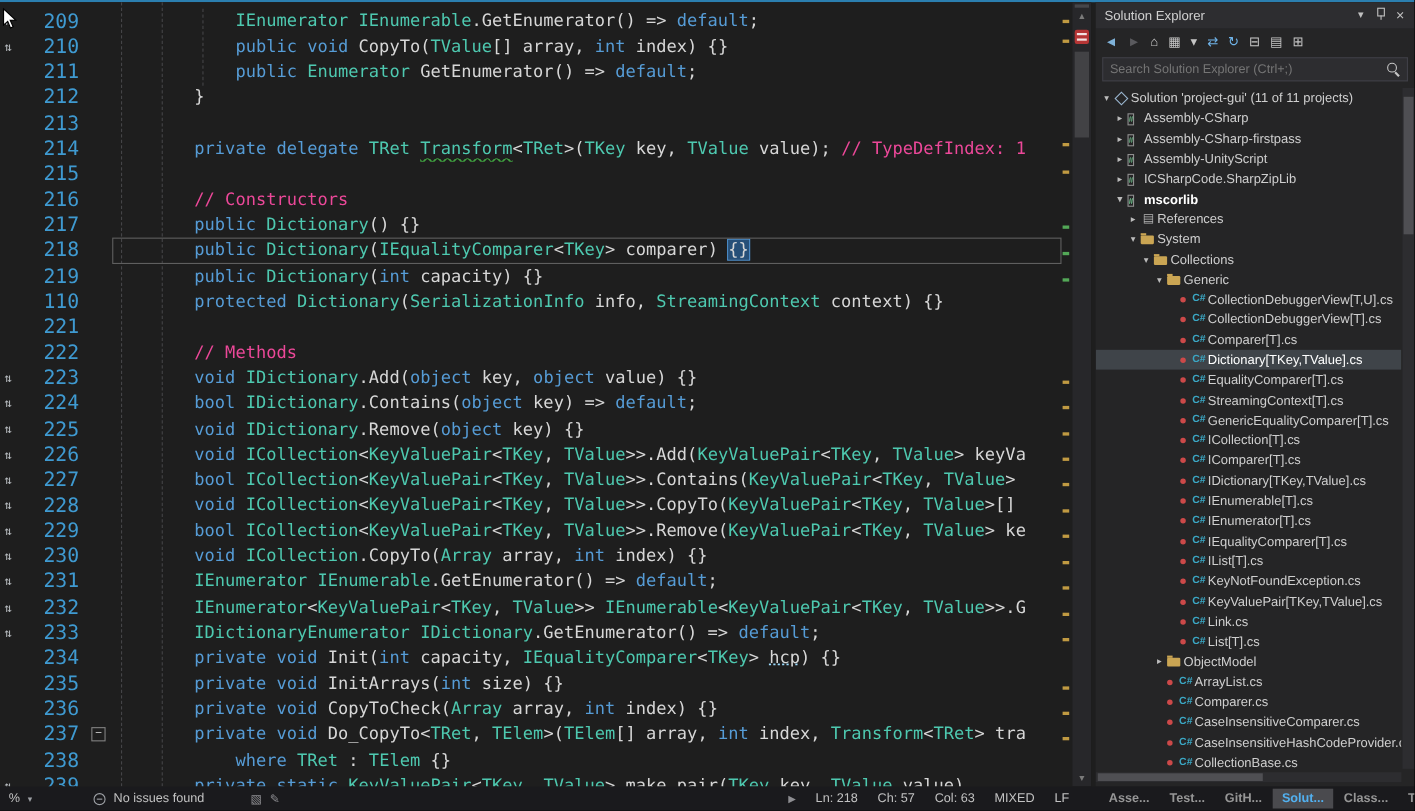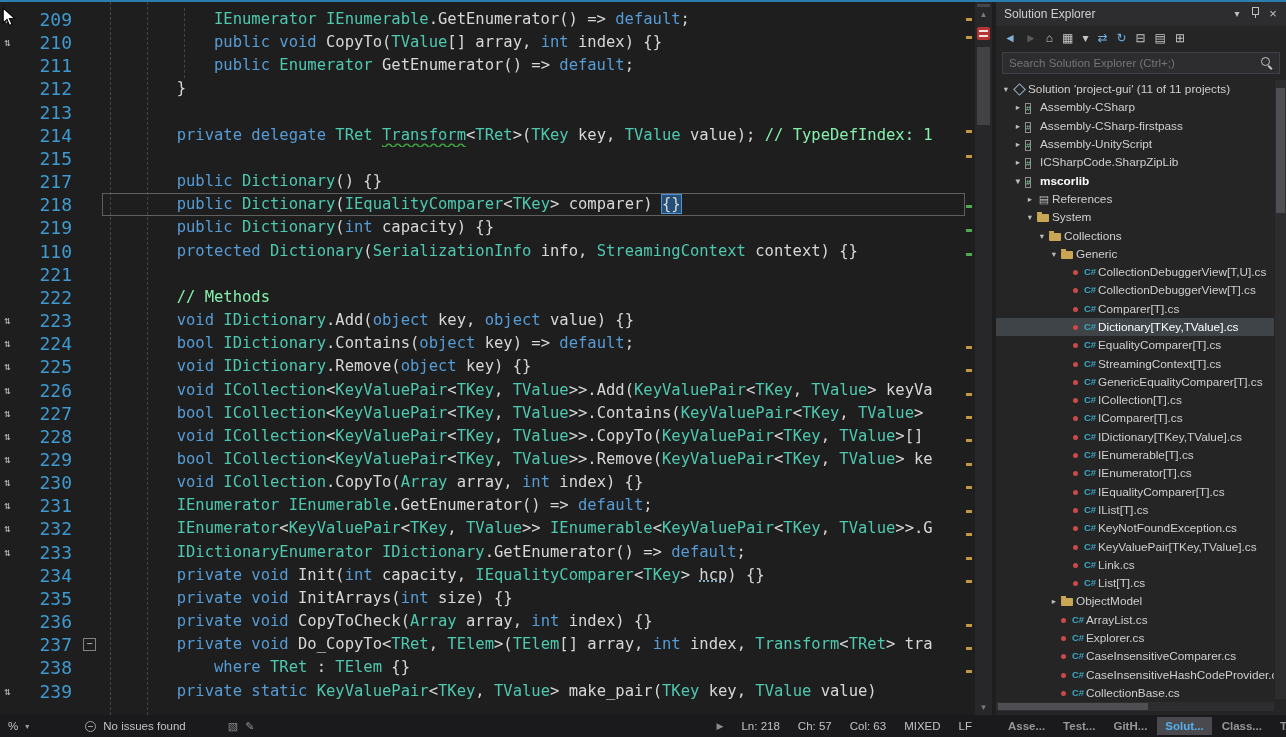--- a/index.html
+++ b/index.html
@@ -16,21 +16,21 @@
   .code-row{display:flex;height:23.17px;line-height:23.17px;
             font-family:"DejaVu Sans Mono",monospace;font-size:15.5px;}
   .g-icon{width:28px;flex:none;color:#b9bdc1;font-size:11px;padding-left:4px;box-sizing:border-box;}
   .g-num{width:48px;flex:none;text-align:right;color:#3f9ad1;font-size:18px;padding-right:4px;box-sizing:border-box;}
   .g-fold{width:26px;flex:none;position:relative;}
   .fold-box{position:absolute;left:7px;top:5px;width:11px;height:11px;border:1px solid #808080;
             line-height:9px;text-align:center;font-size:10px;color:#c5c5c5;background:#1e1e1e;
             font-family:"DejaVu Sans Mono",monospace;}
   .g-code{flex:1;white-space:pre;overflow:hidden;min-width:0;}
   .g-code.current{outline:1px solid #5f5f5f;outline-offset:-1px;}
-  .tok-k{color:#569cd6;} .tok-t{color:#4ec9b0;} .tok-p{color:#d7d7d7;} .tok-c{color:#86efac;}
+  .tok-k{color:#569cd6;} .tok-t{color:#4ec9b0;} .tok-p{color:#d7d7d7;} .tok-c{color:#ec4899;}
   .tok-ts{color:#4ec9b0;text-decoration:underline;text-decoration-style:wavy;
           text-decoration-color:#3fa33f;text-underline-offset:3px;text-decoration-skip-ink:none;}
   .tok-pu{color:#d7d7d7;text-decoration:underline;text-decoration-style:dotted;text-decoration-color:#9cdcfe;}
   .tok-sel{color:#d7d7d7;background:#264f78;outline:1px solid #4f94d4;}
 
   #annot-col{position:absolute;top:0;bottom:0;right:17px;width:10px;}
   .mark{position:absolute;left:1px;width:6px;height:3px;}
   #v-scroll{position:absolute;top:0;bottom:0;right:0;width:17px;background:#27272a;}
   #split-handle{position:absolute;top:2px;left:2px;width:13px;height:3px;background:#46464a;}
   .sb-arrow{position:absolute;left:0;width:17px;text-align:center;color:#7a7a7a;font-size:8px;line-height:10px;}
@@ -141,20 +141,26 @@
           <div class="g-code"><span class="tok-p">        </span><span class="tok-k">private</span><span class="tok-p"> </span><span class="tok-k">delegate</span><span class="tok-p"> </span><span class="tok-t">TRet</span><span class="tok-p"> </span><span class="tok-ts">Transform</span><span class="tok-p">&lt;</span><span class="tok-t">TRet</span><span class="tok-p">&gt;(</span><span class="tok-t">TKey</span><span class="tok-p"> key, </span><span class="tok-t">TValue</span><span class="tok-p"> value); </span><span class="tok-c">// TypeDefIndex: 1</span></div>
         </div>
         <div class="code-row">
           <div class="g-icon"></div>
           <div class="g-num">215</div>
           <div class="g-fold"></div>
           <div class="g-code"><span class="tok-p"></span></div>
         </div>
         <div class="code-row">
           <div class="g-icon"></div>
+          <div class="g-num">216</div>
+          <div class="g-fold"></div>
+          <div class="g-code"><span class="tok-p">        </span><span class="tok-c">// Constructors</span></div>
+        </div>
+        <div class="code-row">
+          <div class="g-icon"></div>
           <div class="g-num">217</div>
           <div class="g-fold"></div>
           <div class="g-code"><span class="tok-p">        </span><span class="tok-k">public</span><span class="tok-p"> </span><span class="tok-t">Dictionary</span><span class="tok-p">() {}</span></div>
         </div>
         <div class="code-row">
           <div class="g-icon"></div>
           <div class="g-num">218</div>
           <div class="g-fold"></div>
           <div class="g-code current"><span class="tok-p">        </span><span class="tok-k">public</span><span class="tok-p"> </span><span class="tok-t">Dictionary</span><span class="tok-p">(</span><span class="tok-t">IEqualityComparer</span><span class="tok-p">&lt;</span><span class="tok-t">TKey</span><span class="tok-p">&gt; comparer) </span><span class="tok-sel">{}</span></div>
         </div>
@@ -515,21 +521,21 @@
         <div class="t-row" style="padding-left: 52px;">
           <span class="t-arrow"></span>
           <span class="t-dot"></span>
           <span class="t-icon i-cs">C#</span>
           <span class="t-label">ArrayList.cs</span>
         </div>
         <div class="t-row" style="padding-left: 52px;">
           <span class="t-arrow"></span>
           <span class="t-dot"></span>
           <span class="t-icon i-cs">C#</span>
-          <span class="t-label">Explorer.cs</span>
+          <span class="t-label">Comparer.cs</span>
         </div>
         <div class="t-row" style="padding-left: 52px;">
           <span class="t-arrow"></span>
           <span class="t-dot"></span>
           <span class="t-icon i-cs">C#</span>
           <span class="t-label">CaseInsensitiveComparer.cs</span>
         </div>
         <div class="t-row" style="padding-left: 52px;">
           <span class="t-arrow"></span>
           <span class="t-dot"></span>

